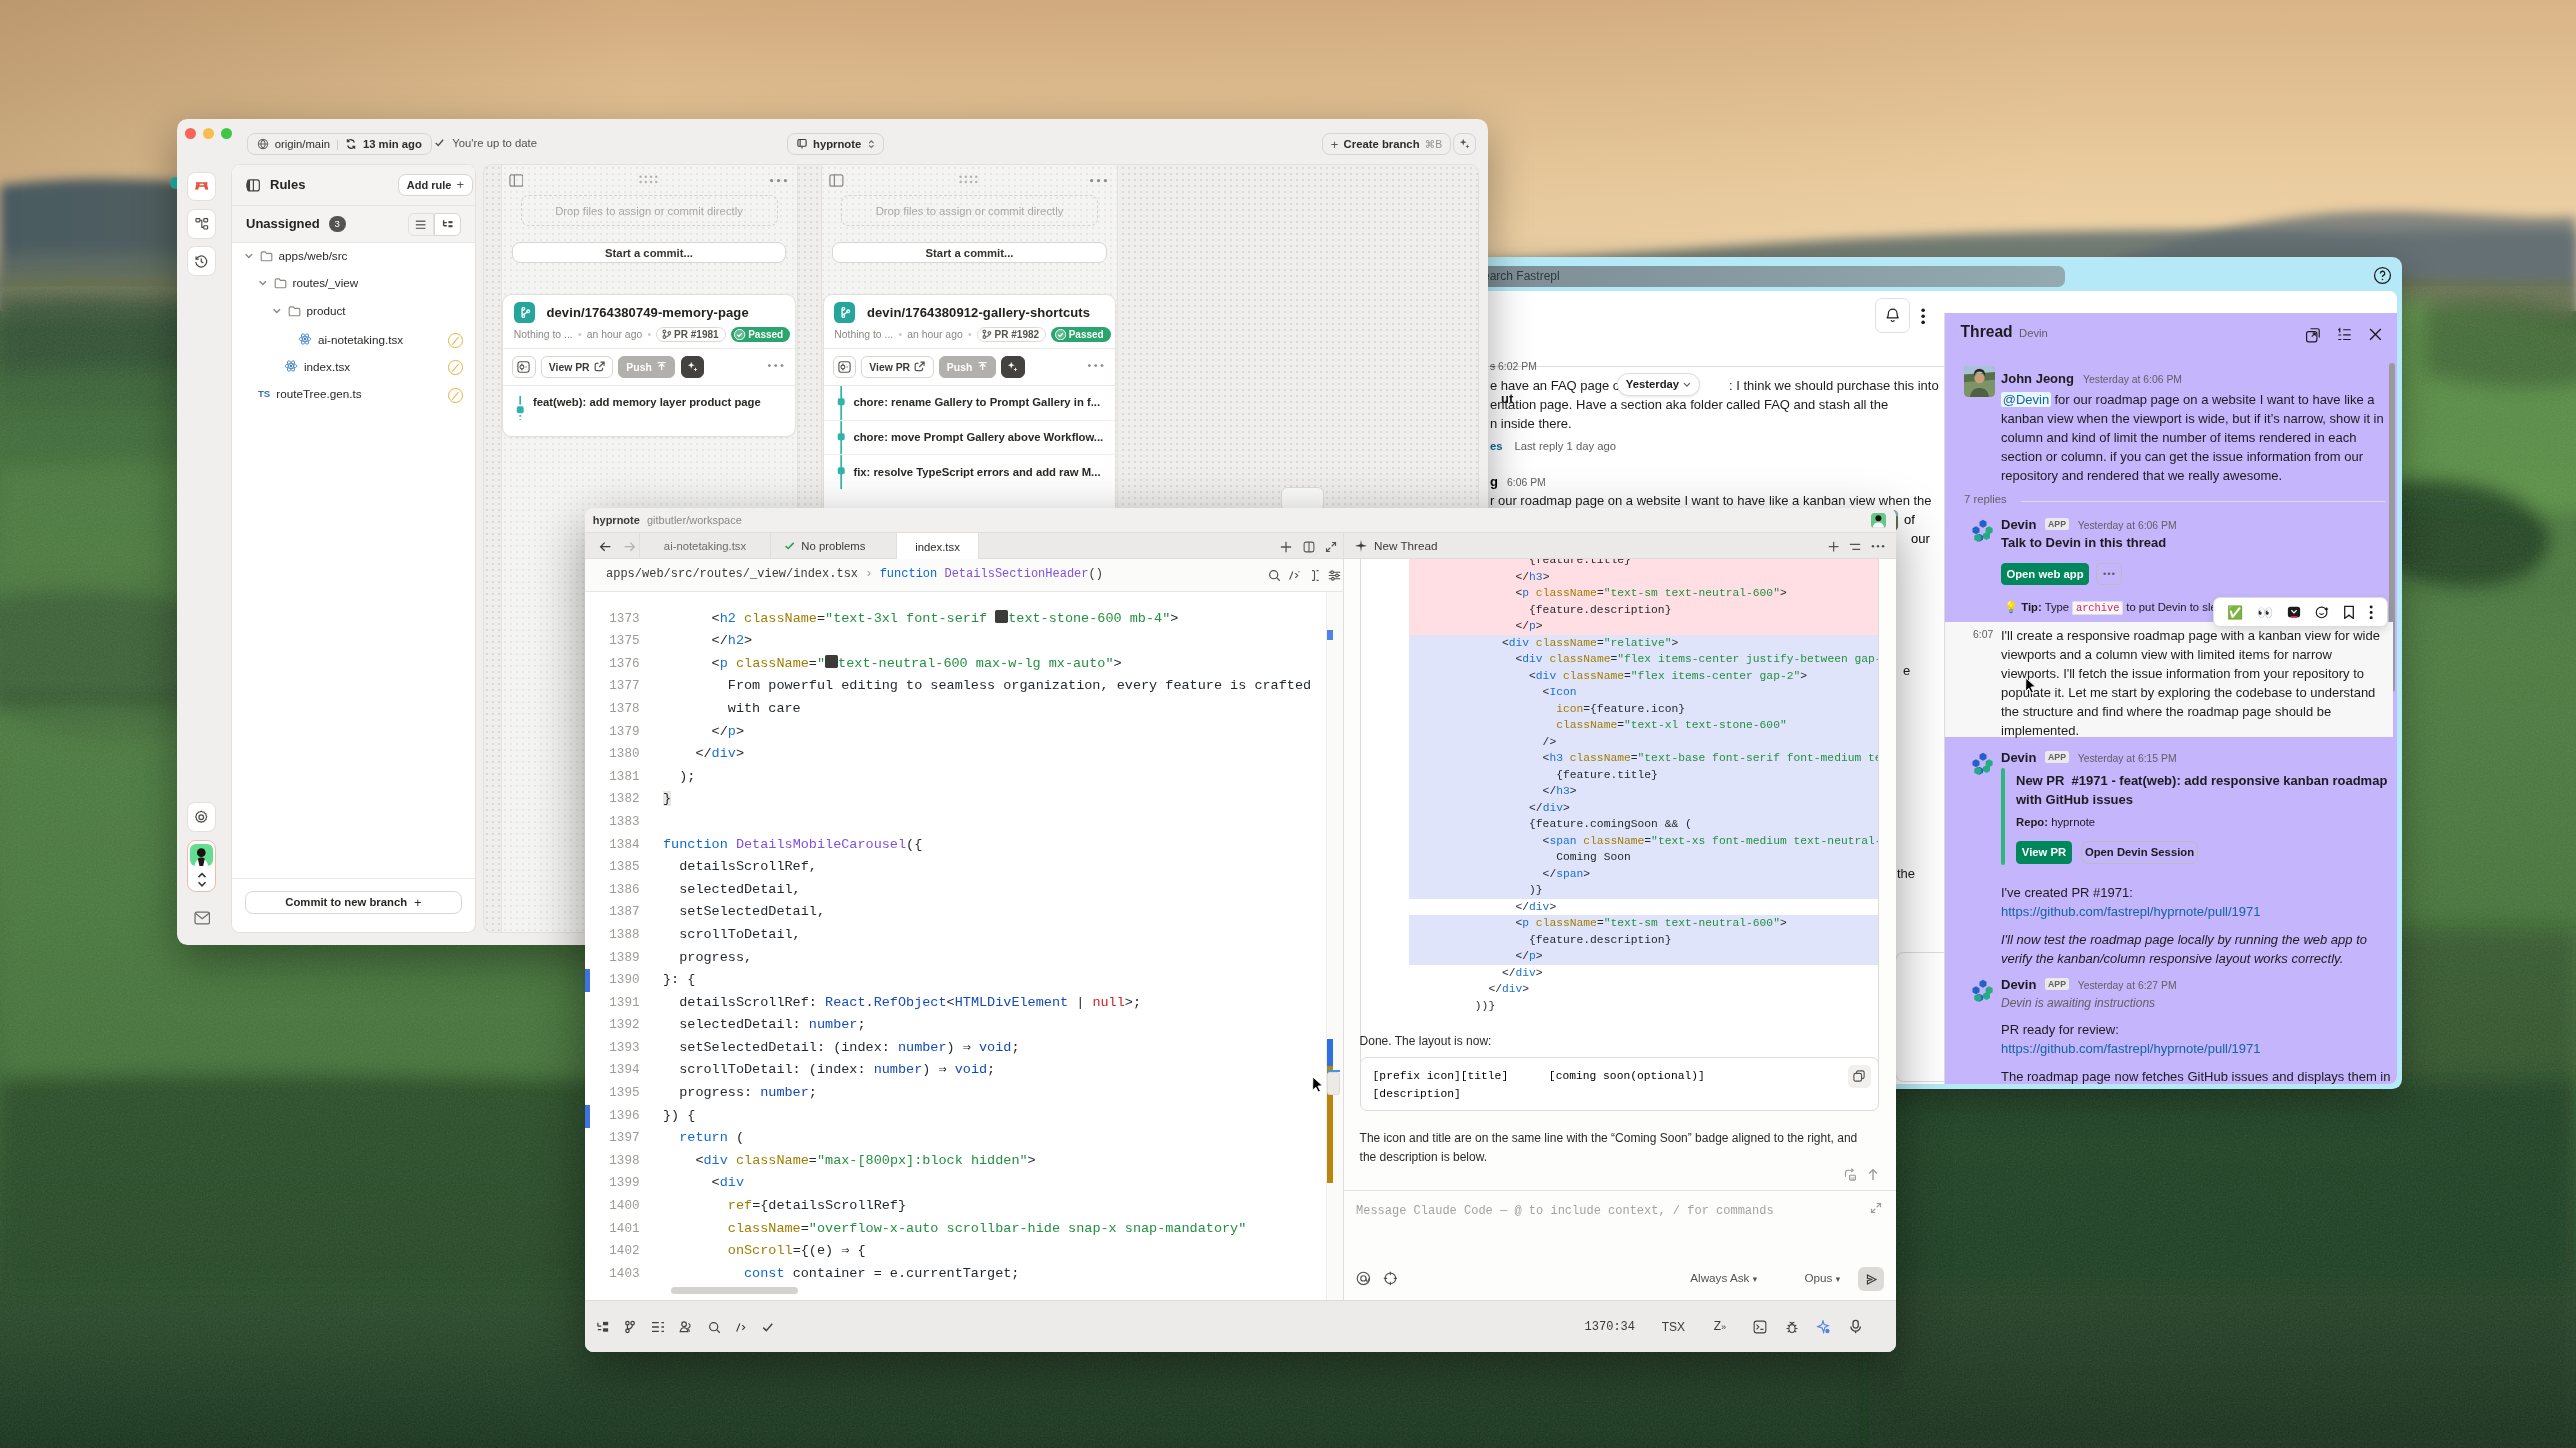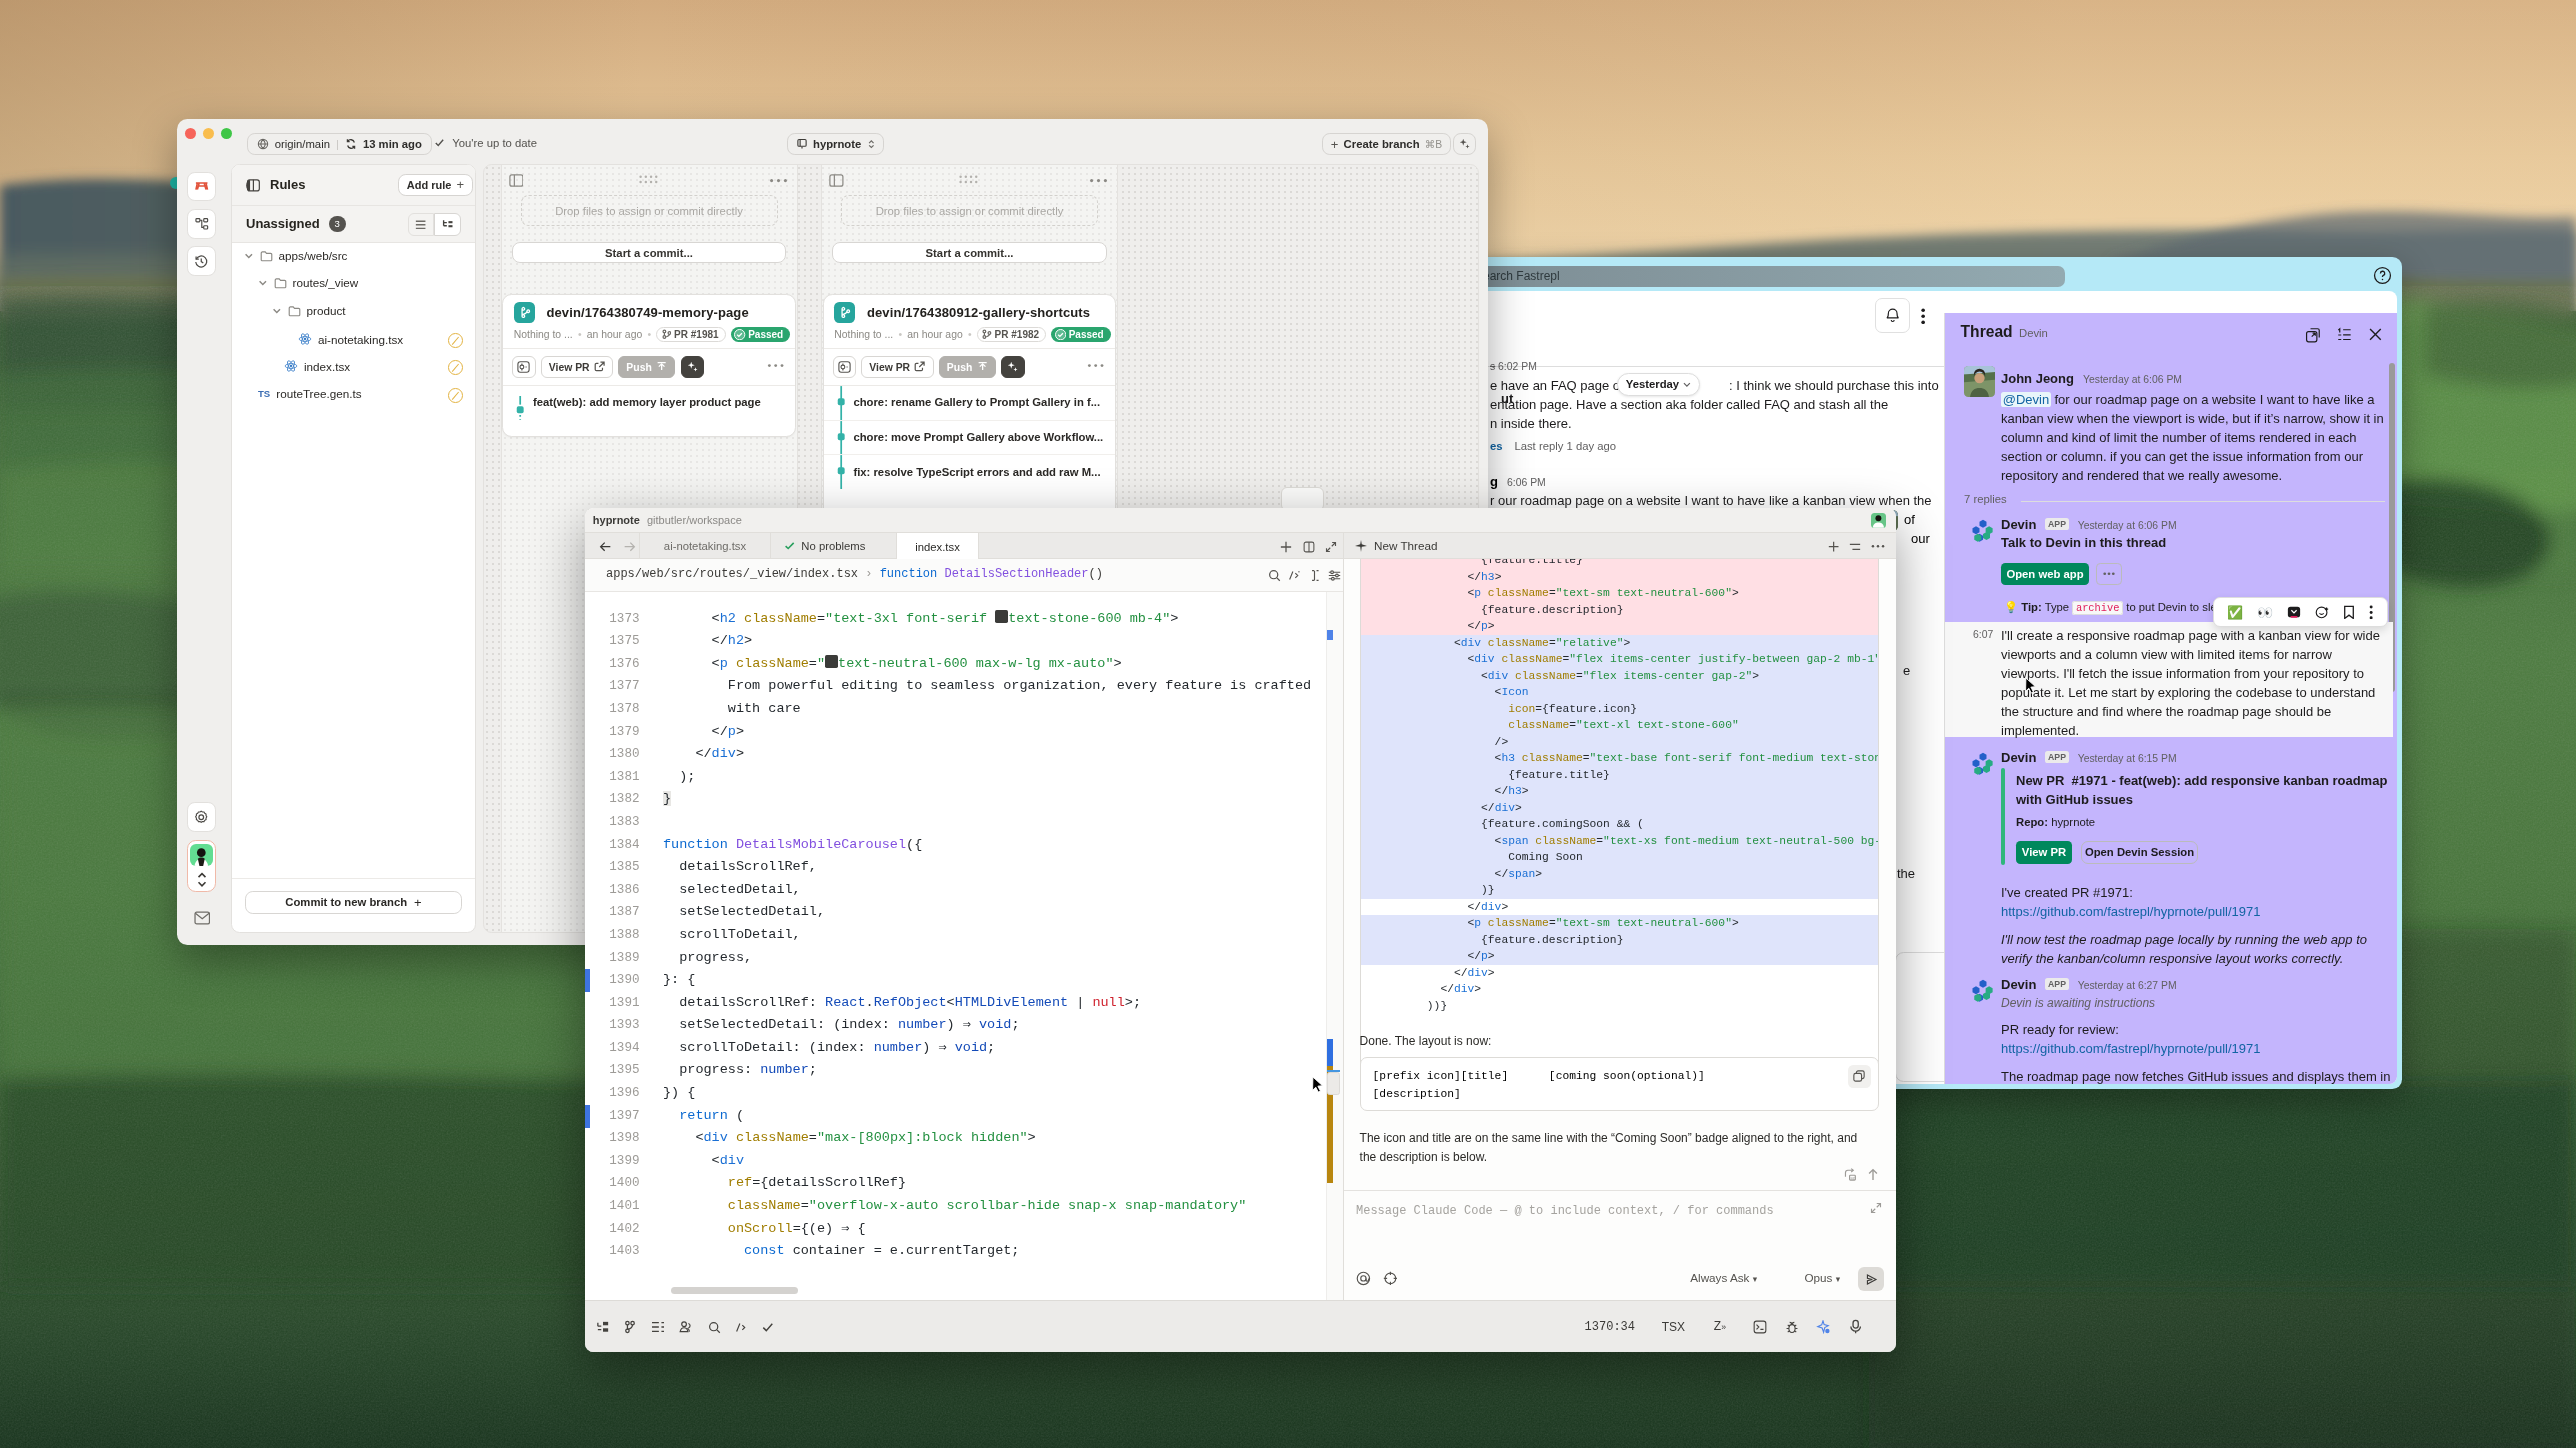--- a/index.html
+++ b/index.html
@@ -741,20 +741,21 @@
         <div class="codeline"><span class="ln">1382</span><span style="background:#e8e7e4;">}</span></div>
         <div class="codeline"><span class="ln">1383</span></div>
         <div class="codeline"><span class="ln">1384</span><span class="kw">function</span> <span class="fn">DetailsMobileCarousel</span>({</div>
         <div class="codeline"><span class="ln">1385</span>  detailsScrollRef,</div>
         <div class="codeline"><span class="ln">1386</span>  selectedDetail,</div>
         <div class="codeline"><span class="ln">1387</span>  setSelectedDetail,</div>
         <div class="codeline"><span class="ln">1388</span>  scrollToDetail,</div>
         <div class="codeline"><span class="ln">1389</span>  progress,</div>
         <div class="codeline"><span class="ln">1390</span>}: {</div>
         <div class="codeline"><span class="ln">1391</span>  detailsScrollRef: <span class="typ">React</span>.<span class="typ">RefObject</span>&lt;<span class="typ">HTMLDivElement</span> | <span class="red">null</span>&gt;;</div>
+        <div class="codeline"><span class="ln">1392</span>  selectedDetail: <span class="typ">number</span>;</div>
         <div class="codeline"><span class="ln">1393</span>  setSelectedDetail: (index: <span class="typ">number</span>) ⇒ <span class="typ">void</span>;</div>
         <div class="codeline"><span class="ln">1394</span>  scrollToDetail: (index: <span class="typ">number</span>) ⇒ <span class="typ">void</span>;</div>
         <div class="codeline"><span class="ln">1395</span>  progress: <span class="typ">number</span>;</div>
         <div class="codeline"><span class="ln">1396</span>}) {</div>
         <div class="codeline"><span class="ln">1397</span>  <span class="kw">return</span> (</div>
         <div class="codeline"><span class="ln">1398</span>    &lt;<span class="tag">div</span> <span class="attr">className</span>=<span class="str">"max-[800px]:block hidden"</span>&gt;</div>
         <div class="codeline"><span class="ln">1399</span>      &lt;<span class="tag">div</span></div>
         <div class="codeline"><span class="ln">1400</span>        <span class="attr">ref</span>={detailsScrollRef}</div>
         <div class="codeline"><span class="ln">1401</span>        <span class="attr">className</span>=<span class="str">"overflow-x-auto scrollbar-hide snap-x snap-mandatory"</span></div>
         <div class="codeline"><span class="ln">1402</span>        <span class="attr">onScroll</span>={(e) ⇒ {</div>
@@ -768,21 +769,21 @@
     <div style="position:absolute; right:10.4px; top:38px; width:5.2px; height:10.4px; background:#4f83e8;"></div>
     <div style="position:absolute; right:10.4px; top:447px; width:5.2px; height:27px; background:#2f6fe0;"></div>
     <div style="position:absolute; right:10.4px; top:474px; width:5.2px; height:117px; background:#b8860f;"></div>
     <div style="position:absolute; right:2.6px; top:478px; width:13px; height:1.7px; background:#4596e0;"></div>
     <div style="position:absolute; right:2.6px; top:480px; width:13px; height:22.6px; background:#eceae7; border:0.9px solid #dcdad7; border-radius:2.6px;"></div>
 
     <div style="position:absolute; left:86px; bottom:6px; width:127px; height:7px; background:#d4d2cf; border-radius:3.5px;"></div>
   </div>
   <div id="ed-right">
 
-    <div style="position:absolute; left:15.6px; top:0px; right:17.4px; height:528px; border:0.9px solid #dddbd7; border-top:none; border-radius:0 0 7px 7px; background:#fff; overflow:hidden;" id="diffbox">
+    <div style="position:absolute; left:15.6px; top:0px; right:17.4px; height:528px; border:0.9px solid #dddbd7; border-top:none; border-radius:0 0 7px 7px; background:#fff; overflow:hidden;padding-left:48px;" id="diffbox">
         <div style="margin-top:-7px;">
           <div class="diffline" style="background:#ffdfe4;">                {feature.title}</div>
           <div class="diffline" style="background:#ffdfe4;">              &lt;/<span class="tag">h3</span>&gt;</div>
           <div class="diffline" style="background:#ffdfe4;">              &lt;<span class="tag">p</span> <span class="attr">className</span>=<span class="str">"text-sm text-neutral-600"</span>&gt;</div>
           <div class="diffline" style="background:#ffdfe4;">                {feature.description}</div>
           <div class="diffline" style="background:#ffdfe4;">              &lt;/<span class="tag">p</span>&gt;</div>
           <div class="diffline" style="background:#dfe4fb;">            &lt;<span class="tag">div</span> <span class="attr">className</span>=<span class="str">"relative"</span>&gt;</div>
           <div class="diffline" style="background:#dfe4fb;">              &lt;<span class="tag">div</span> <span class="attr">className</span>=<span class="str">"flex items-center justify-between gap-2 mb-1"</span>&gt;</div>
           <div class="diffline" style="background:#dfe4fb;">                &lt;<span class="tag">div</span> <span class="attr">className</span>=<span class="str">"flex items-center gap-2"</span>&gt;</div>
           <div class="diffline" style="background:#dfe4fb;">                  &lt;<span class="tag">Icon</span></div>

